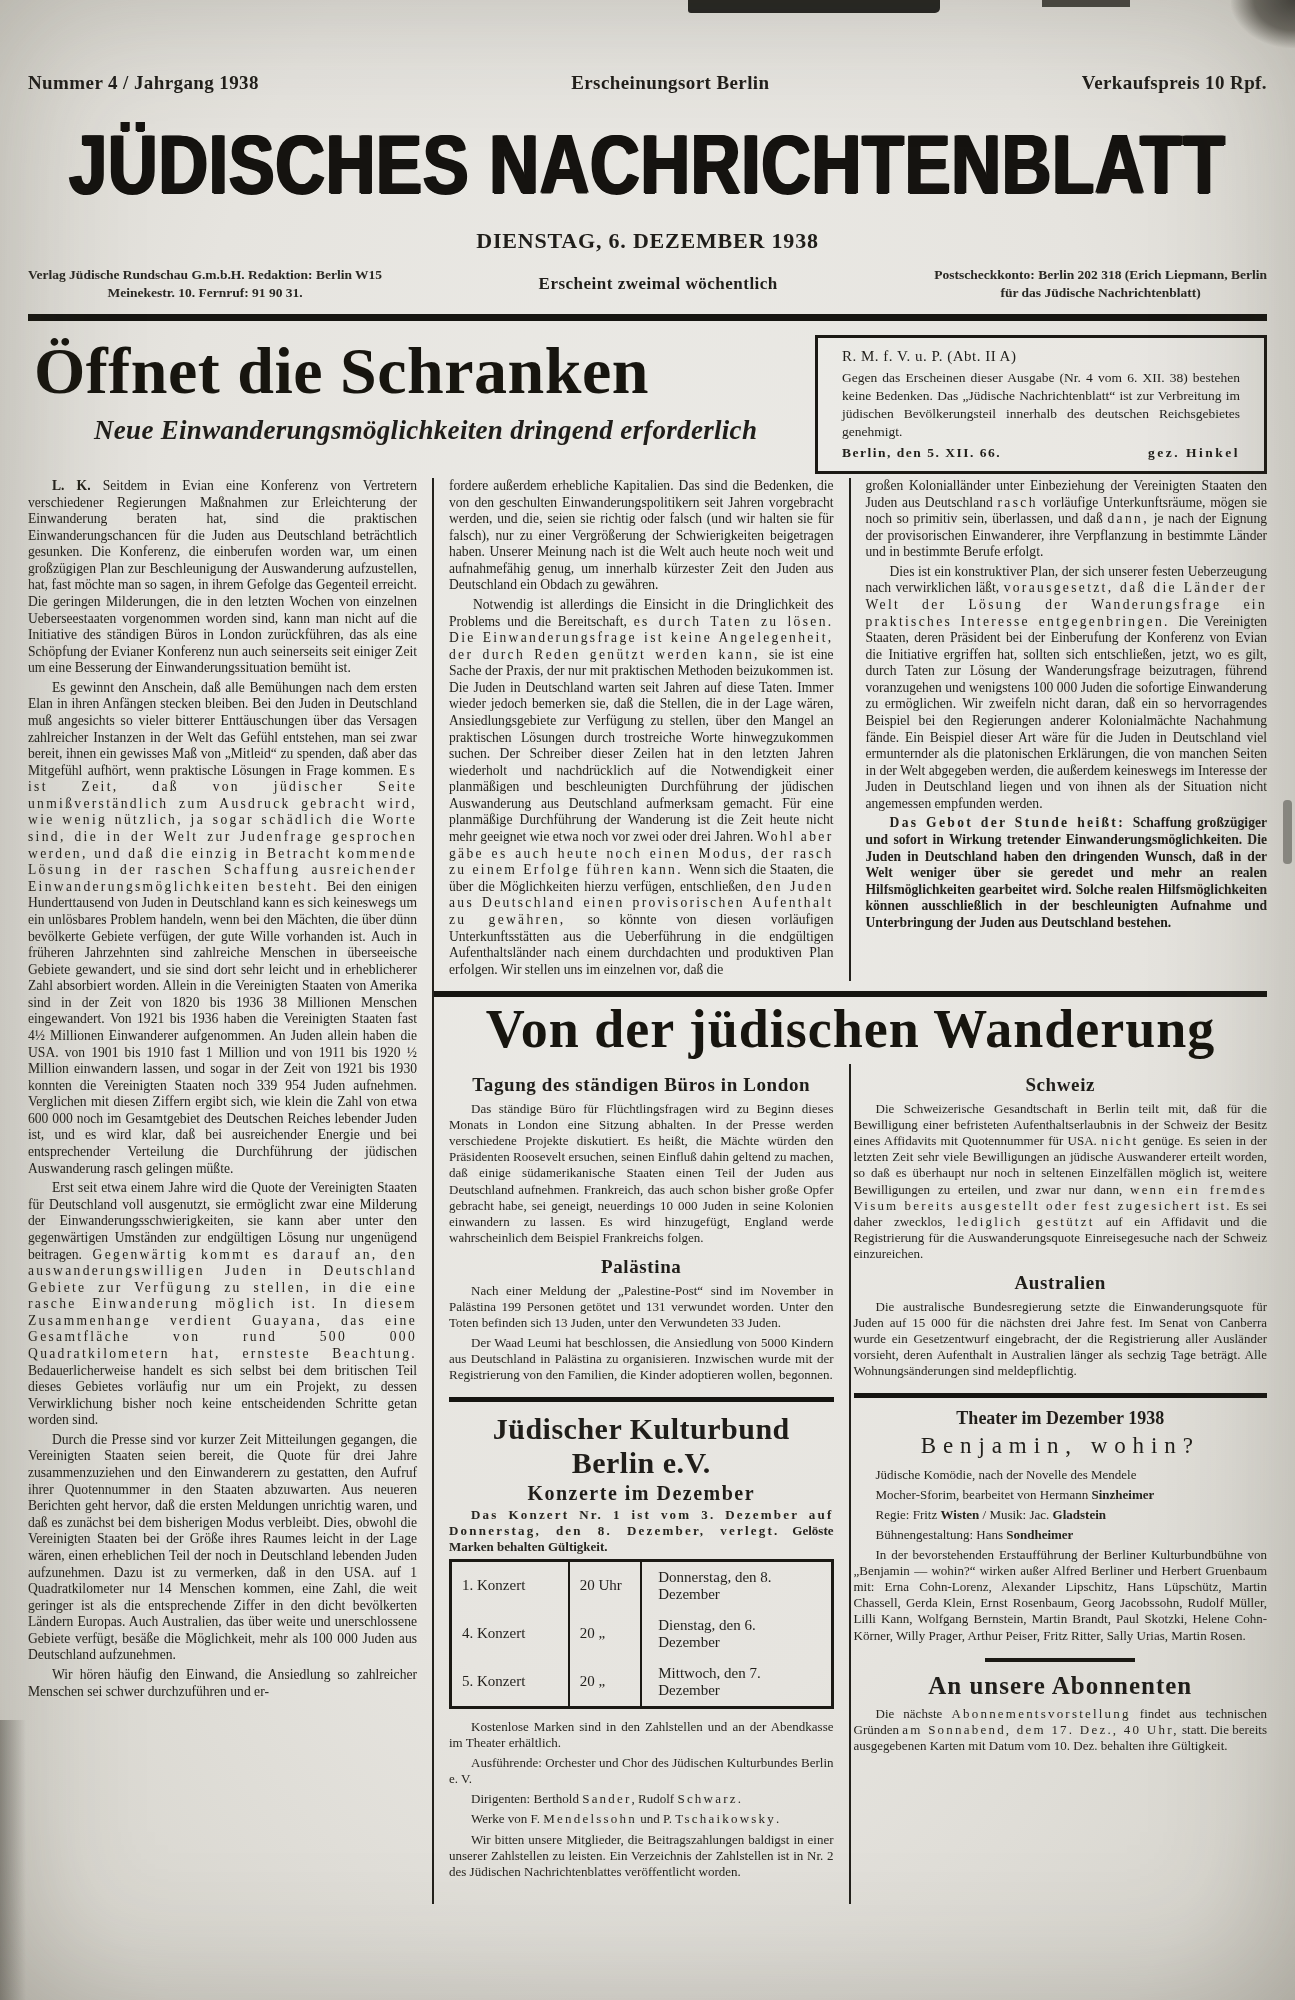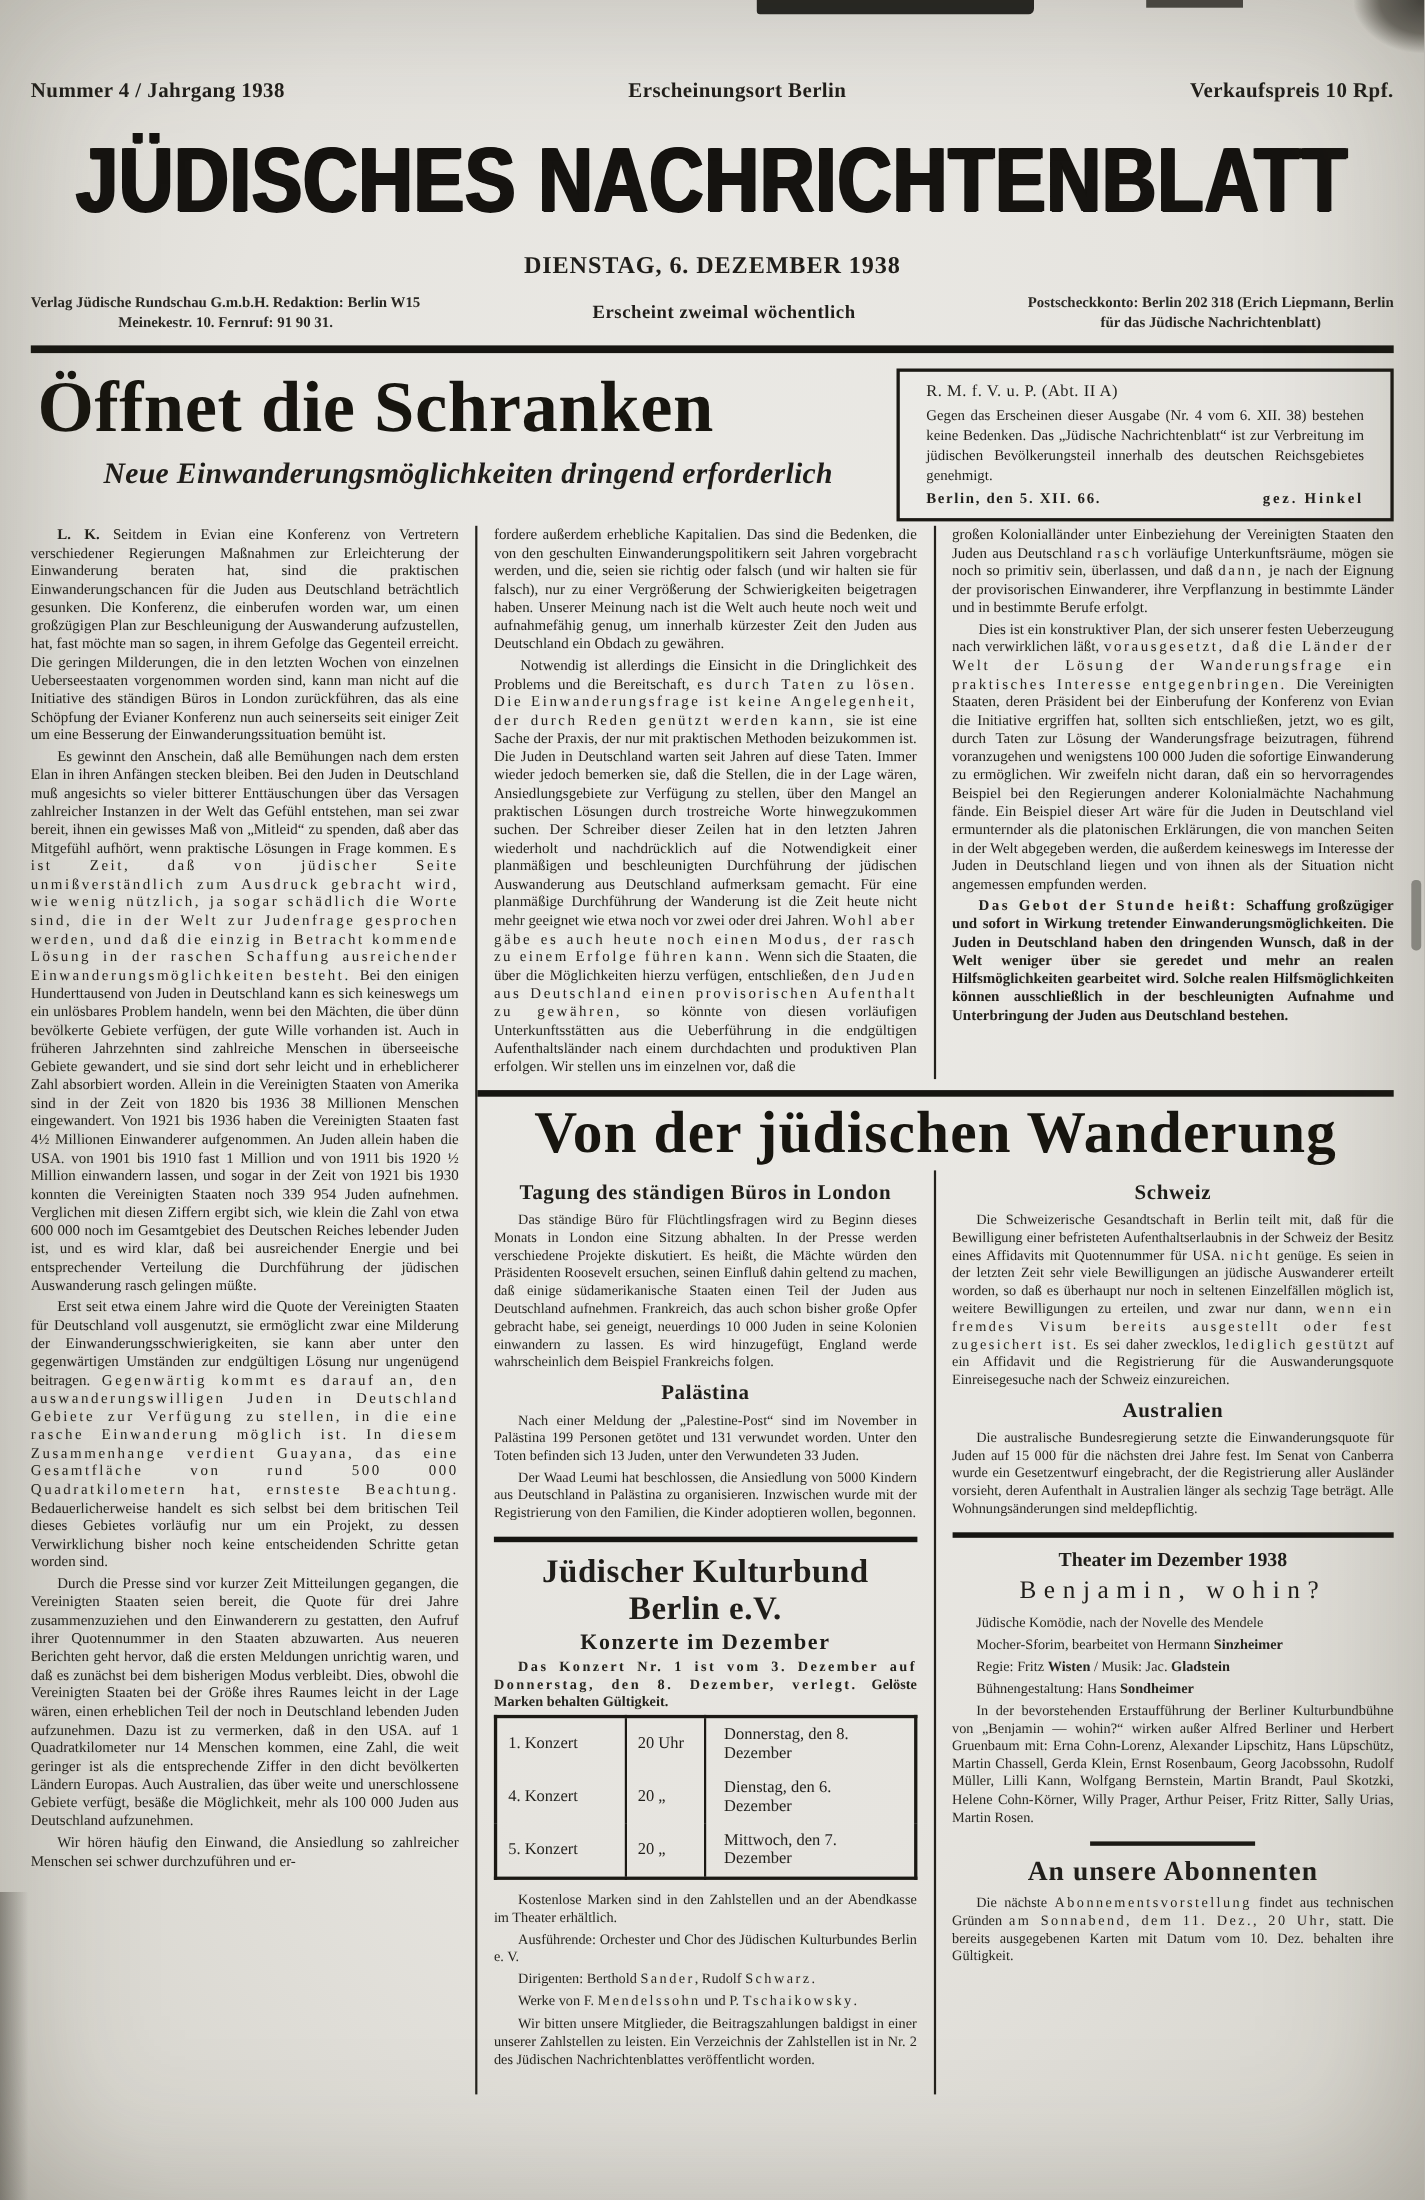--- a/index.html
+++ b/index.html
@@ -57,21 +57,21 @@
   .approval .ft .dt { letter-spacing:1.5px; }
   .approval .ft .sg { letter-spacing:2.5px; }
 
   
   .bodygrid { display:grid; grid-template-columns: 406px 1fr 1fr; margin-top:4px; }
   .gc1 { grid-column:1; grid-row:1 / span 3; border-right:2px solid #23211c; padding-right:15px; }
   .gc2 { grid-column:2; grid-row:1; border-right:2px solid #23211c; padding:0 15px; }
   .gc3 { grid-column:3; grid-row:1; padding-left:15px;font-family:Liberation Serif, serif; }
   .gspan { grid-column:2 / 4; grid-row:2; }
   .gc2b { grid-column:2; grid-row:3; border-right:2px solid #23211c; padding:0 15px 20px; }
-  .gc3b { grid-column:3; grid-row:3; padding-left:15px; }
+  .gc3b { grid-column:3; grid-row:3; padding-left:3px; }
 
   .art p { margin:0 0 3px; text-indent:24px; text-align:justify;
            font-size:13.6px; line-height:1.22; color:#24221c; }
   .art p.noind { text-indent:0; }
   .sp { letter-spacing:.17em; }
   .b  { font-weight:bold; }
   .bp { font-weight:bold; }
 
   
   .rule2 { height:6px; background:#161511; margin:10px 0 4px; }
@@ -234,17 +234,17 @@
         <p class="th-line"><span>Mocher-Sforim, bearbeitet von Hermann </span><span class="b">Sinzheimer</span></p>
         <p class="th-cred"><span>Regie: Fritz </span><span class="b">Wisten</span><span> / Musik: Jac. </span><span class="b">Gladstein</span></p>
         <p class="th-cred"><span>Bühnengestaltung: Hans </span><span class="b">Sondheimer</span></p>
         <p class="th-cast">In der bevorstehenden Erstaufführung der Berliner Kulturbundbühne von „Benjamin — wohin?“ wirken außer Alfred Berliner und Herbert Gruenbaum mit: Erna Cohn-Lorenz, Alexander Lipschitz, Hans Lüpschütz, Martin Chassell, Gerda Klein, Ernst Rosenbaum, Georg Jacobssohn, Rudolf Müller, Lilli Kann, Wolfgang Bernstein, Martin Brandt, Paul Skotzki, Helene Cohn-Körner, Willy Prager, Arthur Peiser, Fritz Ritter, Sally Urias, Martin Rosen.</p>
       </div>
 
       <div class="mini-rule"></div>
 
       <div>
         <div class="ab-head">An unsere Abonnenten</div>
-        <p class="ab-p"><span>Die nächste </span><span class="sp">Abonnementsvorstellung</span><span> findet aus technischen Gründen </span><span class="sp">am Sonnabend, dem 11. Dez., 20 Uhr,</span><span> statt. Die bereits ausgegebenen Karten mit Datum vom 10. Dez. behalten ihre Gültigkeit.</span></p>
+        <p class="ab-p"><span>Die nächste </span><span class="sp">Abonnementsvorstellung</span><span> findet aus technischen Gründen </span><span class="sp">am Sonnabend, dem 17. Dez., 40 Uhr,</span><span> statt. Die bereits ausgegebenen Karten mit Datum vom 10. Dez. behalten ihre Gültigkeit.</span></p>
       </div>
     </div>
   </div>
 </div>
 
 </body></html>

